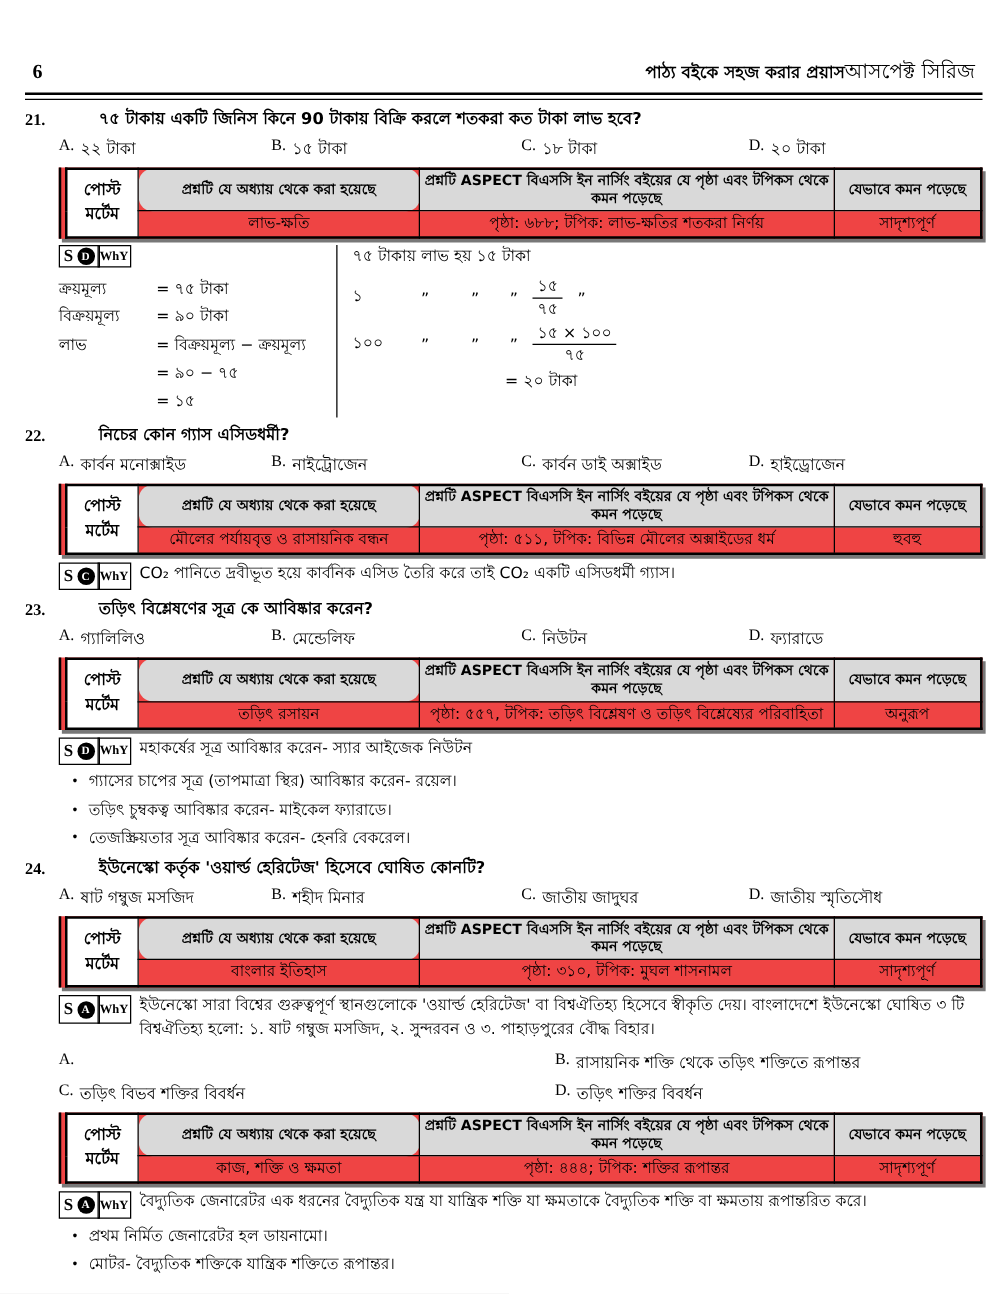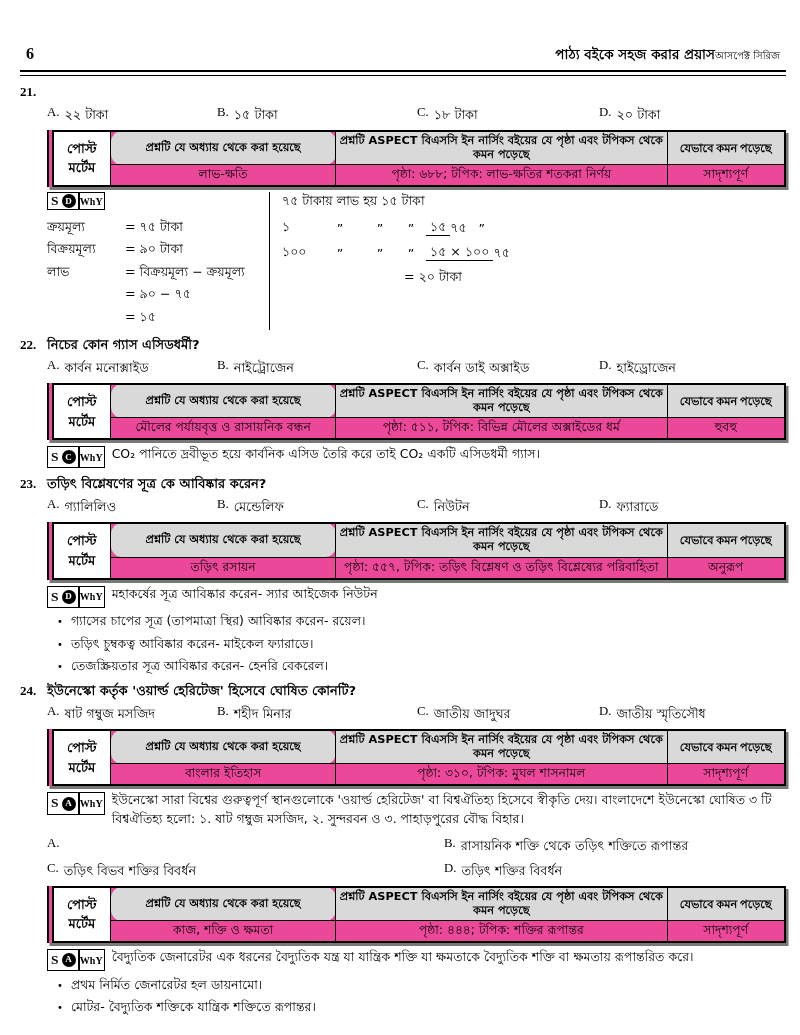--- a/index.html
+++ b/index.html
@@ -4,40 +4,40 @@
 <style>
   * { box-sizing: border-box; margin: 0; padding: 0; }
   html,body { background:#e8e8e8; }
   body { width:800px; height:1035px; font-family:"DejaVu Sans","Liberation Sans",sans-serif; color:#000; overflow:hidden; }
   .page { width:800px; height:1035px; background:#fff; padding:44px 14px 0 20px; }
 
   
   .hdr { display:flex; align-items:baseline; padding:0 6px 3px 6px; }
   .hdr-num { font-weight:bold; font-size:16px; font-family:"Liberation Serif",serif; }
   .hdr-title { flex:1; text-align:right; font-weight:bold; font-size:13.5px; }
-  .hdr-right { font-size:10px; }
+  .hdr-right { font-size:16px; }
   .hdr-rule { height:6px; border-top:2.6px solid #000; border-bottom:1.2px solid #000; margin-bottom:8px; }
 
   
   .q { margin-bottom:7px; }
-  .q-line { display:flex; font-weight:bold; font-size:13px; line-height:1.3; }
+  .q-line { display:flex; font-weight:bold; font-size:13px; line-height:1.3;gap:32px; }
   .q-num { width:27px; flex:none; font-family:"Liberation Serif",serif; }
   .opts { display:grid; grid-template-columns:170px 200px 182px 1fr; padding-left:27px; font-size:12.8px; margin:4px 0 4px 0; row-gap:4px; }
   .opts.two { grid-template-columns:397px 1fr; }
   .opt { display:flex; gap:5px; }
   .opt .ol { font-family:"Liberation Serif",serif; font-weight:normal; }
 
   
-  .pm { margin:3px 0 5px 27px; border-left:2.4px solid #000; padding-left:2.6px; box-shadow:2.5px 3px 0 #787878; background:#ec4899; }
+  .pm { margin:3px 0 5px 27px; border-left:2.4px solid #000; padding-left:2.6px; box-shadow:2.5px 3px 0 #787878; background:#ef4444; }
   .pm table { width:100%; border-collapse:collapse; border:2px solid #000; }
   .pm th, .pm td { border:1.4px solid #000; text-align:center; padding:2px 3px; vertical-align:middle; }
   .pm th { background:#d9d9d9; font-size:11.3px; font-weight:bold; line-height:1.25; }
   .pm td { font-size:12.3px; line-height:1.3; }
   .pm .side { width:58px; font-weight:bold; font-size:13px; background:#fff; line-height:1.5; }
-  .pm .c1 { width:225px;border-radius:11px; } .pm .c3 { width:118px;font-family:Liberation Serif, serif; }
+  .pm .c1 { width:225px;border-radius:11px; } .pm .c3 { width:118px; }
 
   
   .badge { display:inline-flex; align-items:stretch; flex:none; font-weight:bold; vertical-align:middle; background:#fff; }
   .badge .sb { border:1.7px solid #000; display:flex; align-items:center; gap:3px; padding:0 3px; }
   .badge .s { font-size:13.5px; font-family:"Liberation Serif",serif; }
   .badge .circ { width:14px; height:14px; border-radius:50%; background:#000; color:#fff; display:flex; align-items:center; justify-content:center; font-size:9px; font-family:"Liberation Serif",serif; flex:none; }
   .badge .why { border:1.7px solid #000; margin-left:-1.7px; display:flex; align-items:center; padding:0 1px; font-size:10px; font-family:"Liberation Serif",serif; }
 
   .sol { padding-left:27px; font-size:12.5px; line-height:1.5; margin:4px 0 3px 0; overflow:hidden; }
   .sol .badge { float:left; margin:1px 7px 1px 0; }
@@ -52,40 +52,41 @@
   .m-left .badge { margin-bottom:5px; }
   .m-row { display:flex; margin:2.5px 0; }
   .m-lab { width:78px; flex:none; }
   .m-div { border-left:1.3px solid #000; flex:none; }
   .m-right { padding-left:12px; flex:1; }
   .m-r1 { margin-bottom:6px; }
   .m-qrow { display:flex; align-items:center; margin:5px 0; }
   .m-lead { width:38px; flex:none; }
   .dit { width:40px; text-align:center; flex:none; }
   .dit.tight { width:22px; }
-  .frac { display:inline-flex; flex-direction:row; align-items:center; line-height:1.15; margin:0 4px; }
+  .frac { display:inline-flex; flex-direction:column; align-items:center; line-height:1.15; margin:0 4px; }
   .frac .fn { border-bottom:1.3px solid #000; padding:0 4px 1px 4px; }
   .frac .fd { padding-top:1px; }
   .m-res { margin-left:122px; margin-top:2px; }
 </style>
 </head>
 <body>
 
 <div class="page">
 
   <div class="hdr">
     <span class="hdr-num">6</span>
     <span class="hdr-title">পাঠ্য বইকে সহজ করার প্রয়াস</span>
     <span class="hdr-right">আসপেক্ট সিরিজ</span>
   </div>
   <div class="hdr-rule"></div>
 
   <section class="q">
     <div class="q-line">
       <span class="q-num">21.</span>
+      <span class="q-text">৭৫ টাকায় একটি জিনিস কিনে 90 টাকায় বিক্রি করলে শতকরা কত টাকা লাভ হবে?</span>
     </div>
     <div class="opts">
       <span class="opt">
           <span class="ol">A.</span>
           <span>২২ টাকা</span>
         </span>
       <span class="opt">
           <span class="ol">B.</span>
           <span>১৫ টাকা</span>
         </span>

